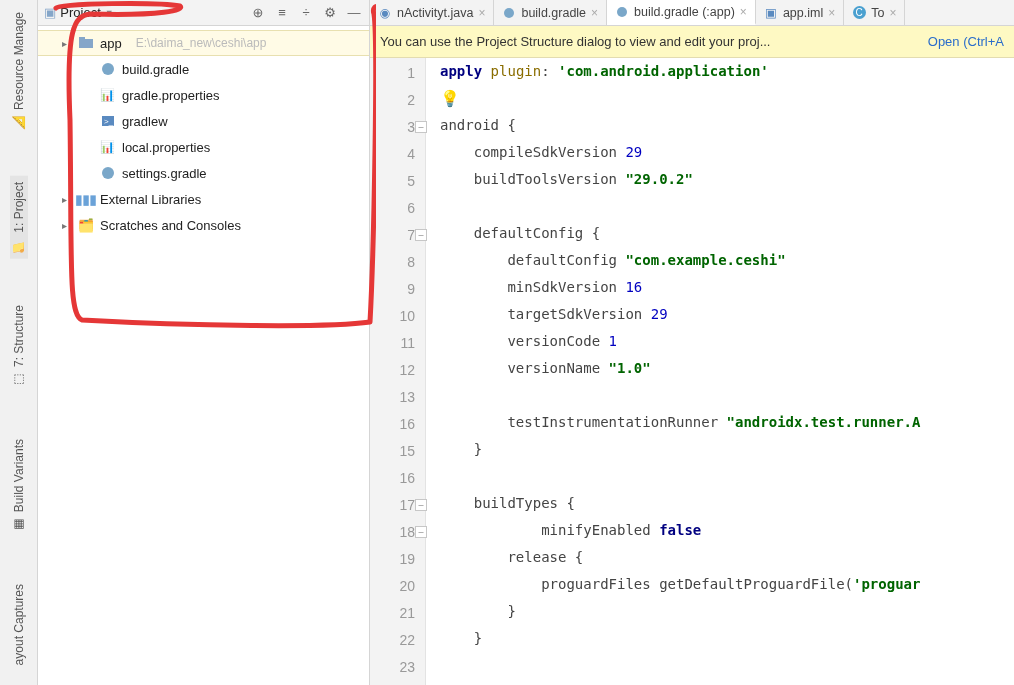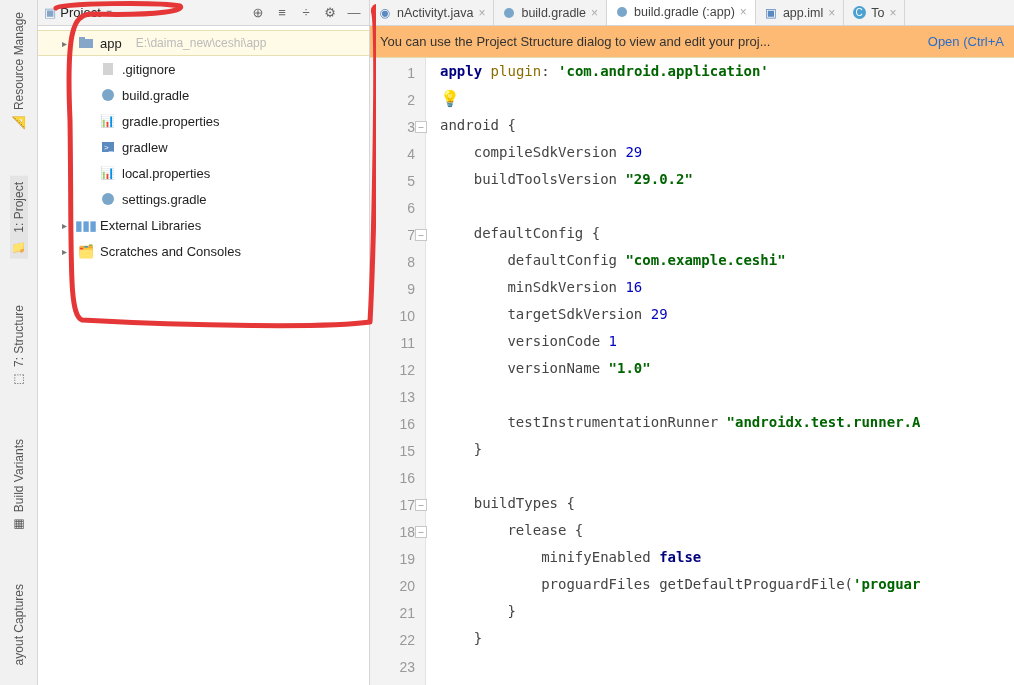--- a/index.html
+++ b/index.html
@@ -28,21 +28,21 @@
   .tree-row.top { padding-left: 24px; }
   
   .annotation { position: absolute; top: 0; left: -8px; width: 346px; height: 332px; pointer-events: none; }
   
   .editor-area { flex: 1; display: flex; flex-direction: column; }
   .tabbar { height: 26px; background: #f3f3f3; border-bottom: 1px solid #d5d5d5; display: flex; align-items: stretch; overflow: hidden; }
   .tab { display: flex; align-items: center; gap: 5px; padding: 0 8px; border-right: 1px solid #d5d5d5; font-size: 12.5px; color: #444; cursor: pointer; white-space: nowrap; }
   .tab.active { background: #fff; border-bottom: 2px solid #fff; }
   .tab .close-x { color: #aaa; font-size: 12px; }
   .tab .ficon2 { width: 14px; height: 14px; display:inline-flex; align-items:center; justify-content:center; }
-  .banner { height: 32px; background: #fdba74; border-bottom: 1px solid #e3dcb0; display: flex; align-items: center; padding: 0 10px; gap: 10px; font-size: 13px; }
+  .banner { height: 32px; background: #fef9c3; border-bottom: 1px solid #e3dcb0; display: flex; align-items: center; padding: 0 10px; gap: 10px; font-size: 13px; }
   .banner .msg { flex: 1; color: #333; overflow: hidden; text-overflow: ellipsis; white-space: nowrap; }
   .banner .action { color: #2a6dcb; cursor: pointer; }
   .code-area { flex: 1; display: flex; font-family: "Consolas", monospace; font-size: 14px; }
   .gutter { width: 56px; background: #f3f3f3; border-right: 1px solid #e3e3e3; text-align: right; color: #999; padding-top: 2px; }
   .gutter .ln { height: 27px; line-height: 27px; padding-right: 10px; position: relative; font-family: Arial, sans-serif;}
   .fold { position: absolute; right: -2px; top: 7px; width: 12px; height: 12px; border: 1px solid #c7c7c7; background: #fff; font-size: 9px; line-height: 10px; text-align: center; color: #888; cursor: pointer; }
   .code { flex: 1; padding-left: 14px; padding-top: 0; overflow: hidden; }
   .code .line { height: 27px; line-height: 27px; white-space: pre; }
   .kw  { color: #000080; font-weight: bold; }
   .prop{ color: #8a6d00; }
@@ -101,29 +101,20 @@
           <svg width="16" height="16">
               <rect x="1" y="4" width="14" height="9" class="folder-svg"></rect>
               <rect x="1" y="2" width="6" height="3" class="folder-svg"></rect>
             </svg>
         </span>
         <span class="label" style="font-weight:400;">app</span>
         <span class="hint">E:\daima_new\ceshi\app</span>
       </div>
 
       <div id="tree-items">
-          <div class="tree-row level2">
-            <span class="arrow"></span>
-            <span class="ficon">
-              <svg width="16" height="16">
-                <rect x="3" y="2" width="10" height="12" fill="#d3d3d3"></rect>
-              </svg>
-            </span>
-            <span class="label">.gitignore</span>
-          </div>
           <div class="tree-row level2">
             <span class="arrow"></span>
             <span class="ficon">
               <svg width="16" height="16">
                 <circle cx="8" cy="8" r="6" fill="#7aa7c9"></circle>
               </svg>
             </span>
             <span class="label">build.gradle</span>
           </div>
           <div class="tree-row level2">
@@ -269,22 +260,22 @@
           <div class="line"><span class="pl">        defaultConfig </span><span class="str">"com.example.ceshi"</span></div>
           <div class="line"><span class="pl">        minSdkVersion </span><span class="num">16</span></div>
           <div class="line"><span class="pl">        targetSdkVersion </span><span class="num">29</span></div>
           <div class="line"><span class="pl">        versionCode </span><span class="num">1</span></div>
           <div class="line"><span class="pl">        versionName </span><span class="str">"1.0"</span></div>
           <div class="line"></div>
           <div class="line"><span class="pl">        testInstrumentationRunner </span><span class="str">"androidx.test.runner.A</span></div>
           <div class="line"><span class="pl">    }</span></div>
           <div class="line"></div>
           <div class="line"><span class="pl">    buildTypes {</span></div>
+          <div class="line"><span class="pl">            minifyEnabled </span><span class="kw">false</span></div>
           <div class="line"><span class="pl">        release {</span></div>
-          <div class="line"><span class="pl">            minifyEnabled </span><span class="kw">false</span></div>
           <div class="line"><span class="pl">            proguardFiles getDefaultProguardFile(</span><span class="str">'proguar</span></div>
           <div class="line"><span class="pl">        }</span></div>
           <div class="line"><span class="pl">    }</span></div>
           <div class="line"></div>
         </div>
     </div>
   </div>
 
 </div>
 

